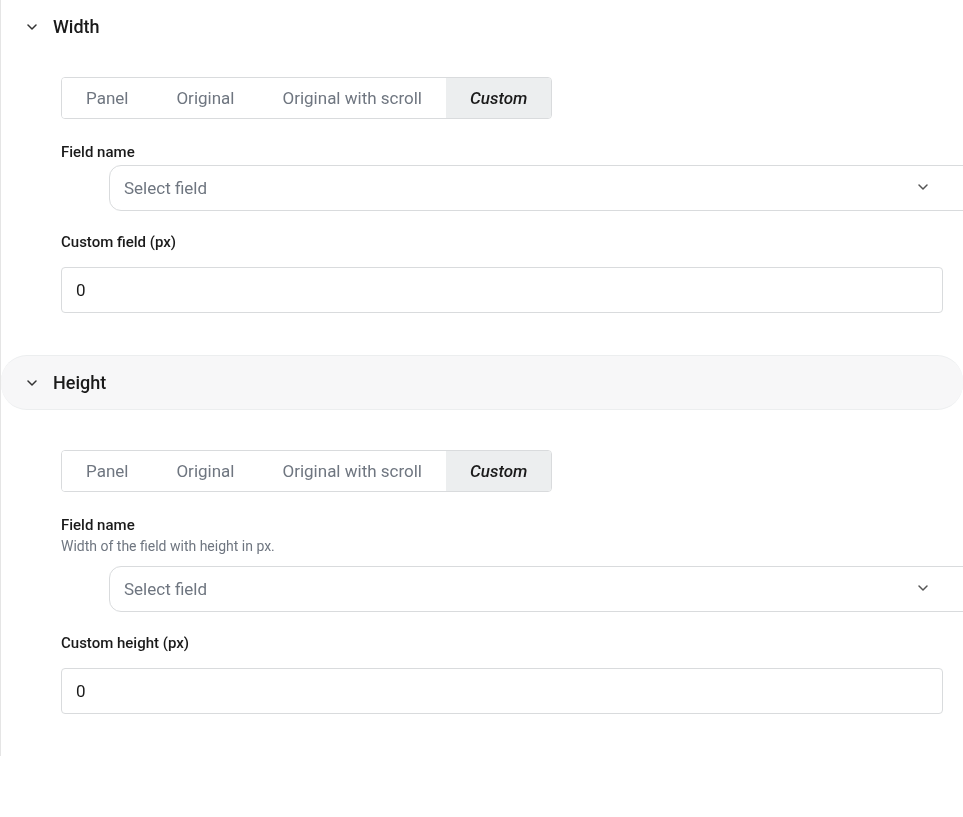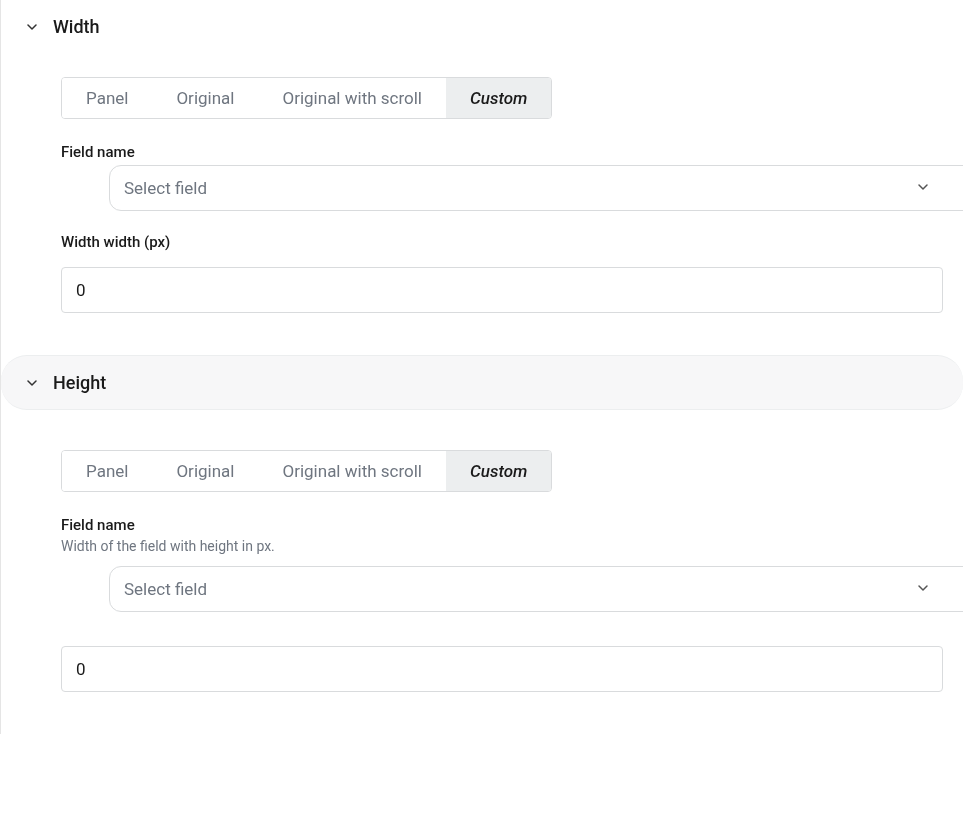--- a/index.html
+++ b/index.html
@@ -147,21 +147,21 @@
         <button class="select-box">Select field</button>
         <span class="select-caret">
           <svg width="12" height="12" viewBox="0 0 12 12">
               <path d="M2 4 L6 8 L10 4" stroke="currentColor" stroke-width="1.5" fill="none" stroke-linecap="round" stroke-linejoin="round"></path>
             </svg>
         </span>
       </div>
     </div>
 
     <div class="field-block">
-      <div class="field-label">Width width (px)</div>
+      <div class="field-label">Custom field (px)</div>
       <div style="height:12px"></div>
       <input type="text" class="text-input" value="0" style="">
     </div>
   </div>
 </div>
 
 <div class="section">
   <div class="section-header shaded">
     <span class="chevron">
       <svg width="10" height="10" viewBox="0 0 10 10">
@@ -185,17 +185,18 @@
         <button class="select-box">Select field</button>
         <span class="select-caret">
           <svg width="12" height="12" viewBox="0 0 12 12">
               <path d="M2 4 L6 8 L10 4" stroke="currentColor" stroke-width="1.5" fill="none" stroke-linecap="round" stroke-linejoin="round"></path>
             </svg>
         </span>
       </div>
     </div>
 
     <div class="field-block">
+      <div class="field-label">Custom height (px)</div>
       <div style="height:12px"></div>
       <input type="text" class="text-input" value="0" style="">
     </div>
   </div>
 </div>
 
 </body></html>

